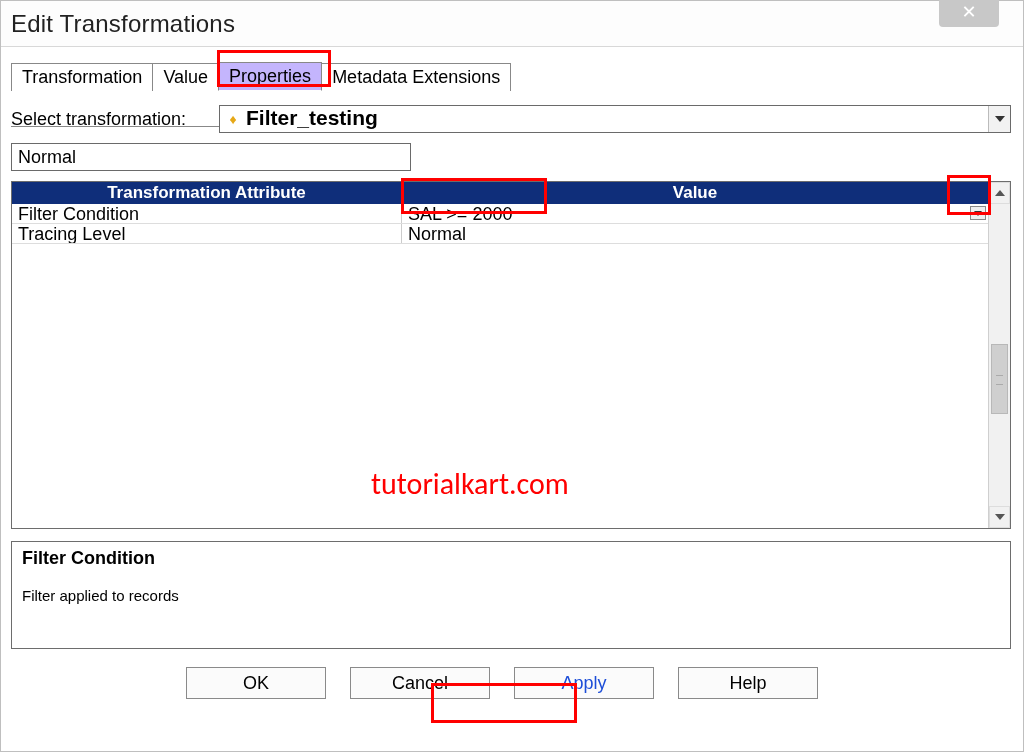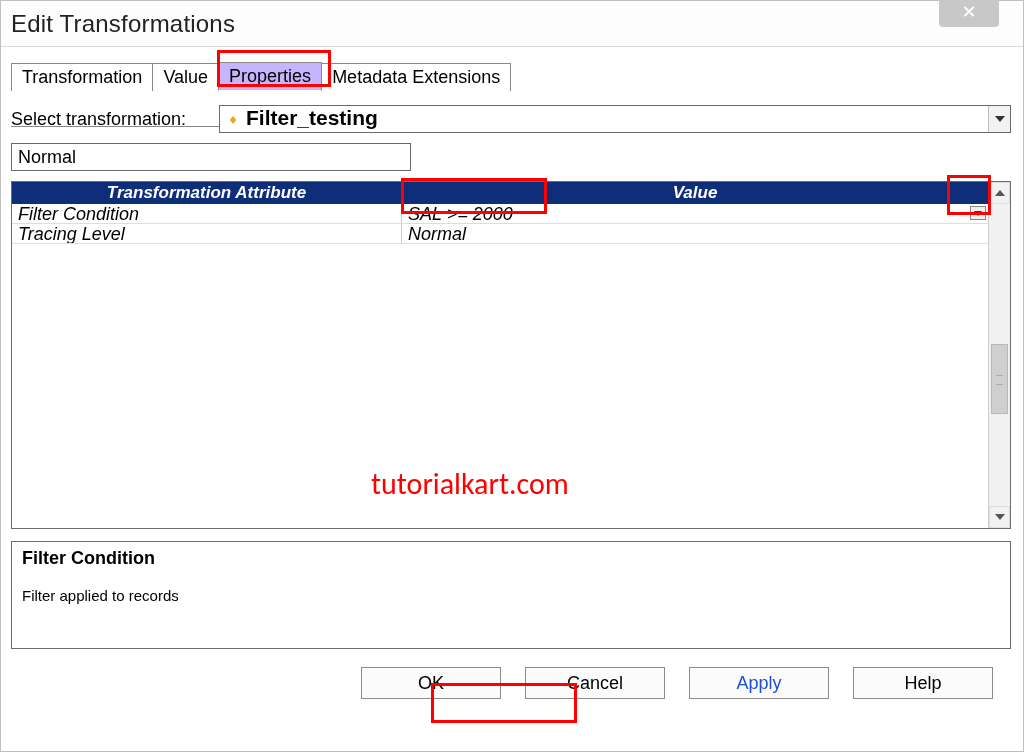--- a/index.html
+++ b/index.html
@@ -141,21 +141,20 @@
   }
 
   
   .grid-wrap {
     margin-top: 10px;
     display: flex;
     border: 1px solid #6d6d6d;
     height: 348px;
     position: relative;
     background: #fff;
-    font-style: italic;
   }
   .grid {
     flex: 1;
     display: flex;
     flex-direction: column;
   }
   .grid-header {
     display: flex;
     background: #0f2e7a;
     color: #fff;
@@ -240,21 +239,21 @@
   }
   .descbox .text {
     margin-top: 18px;
     font-size: 15px;
   }
 
   
   .btnbar {
     margin-top: 18px;
     display:flex;
-    justify-content: flex-end;
+    justify-content: center;
     gap: 24px;
     padding-right: 18px;
     padding-bottom: 16px;
   }
   .btn {
     width: 140px;
     height: 32px;
     border: 1px solid #8a8a8a;
     background: #fbfbfb;
     display:flex; align-items:center; justify-content:center;

